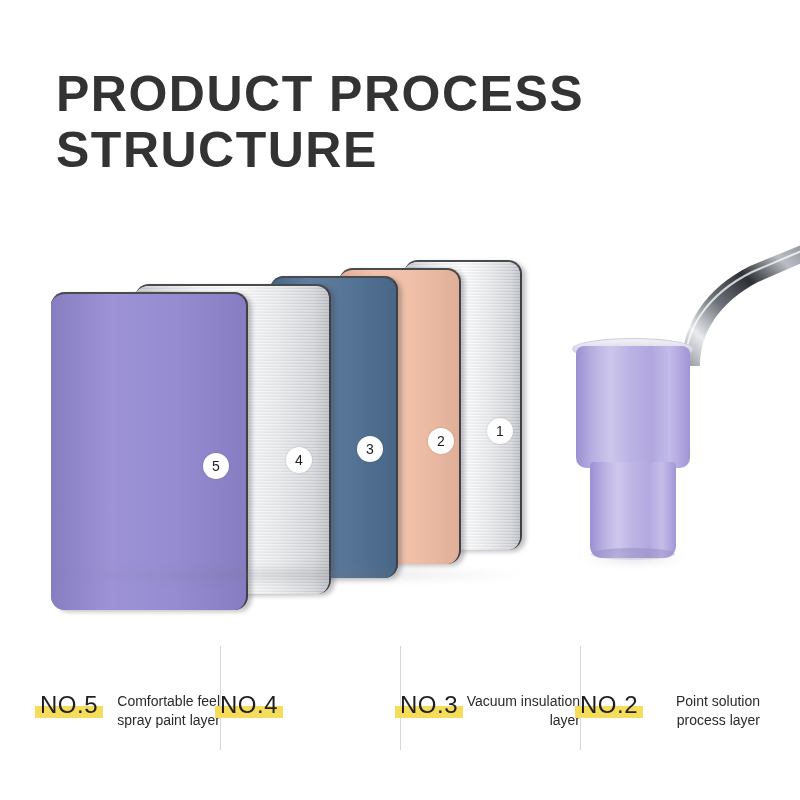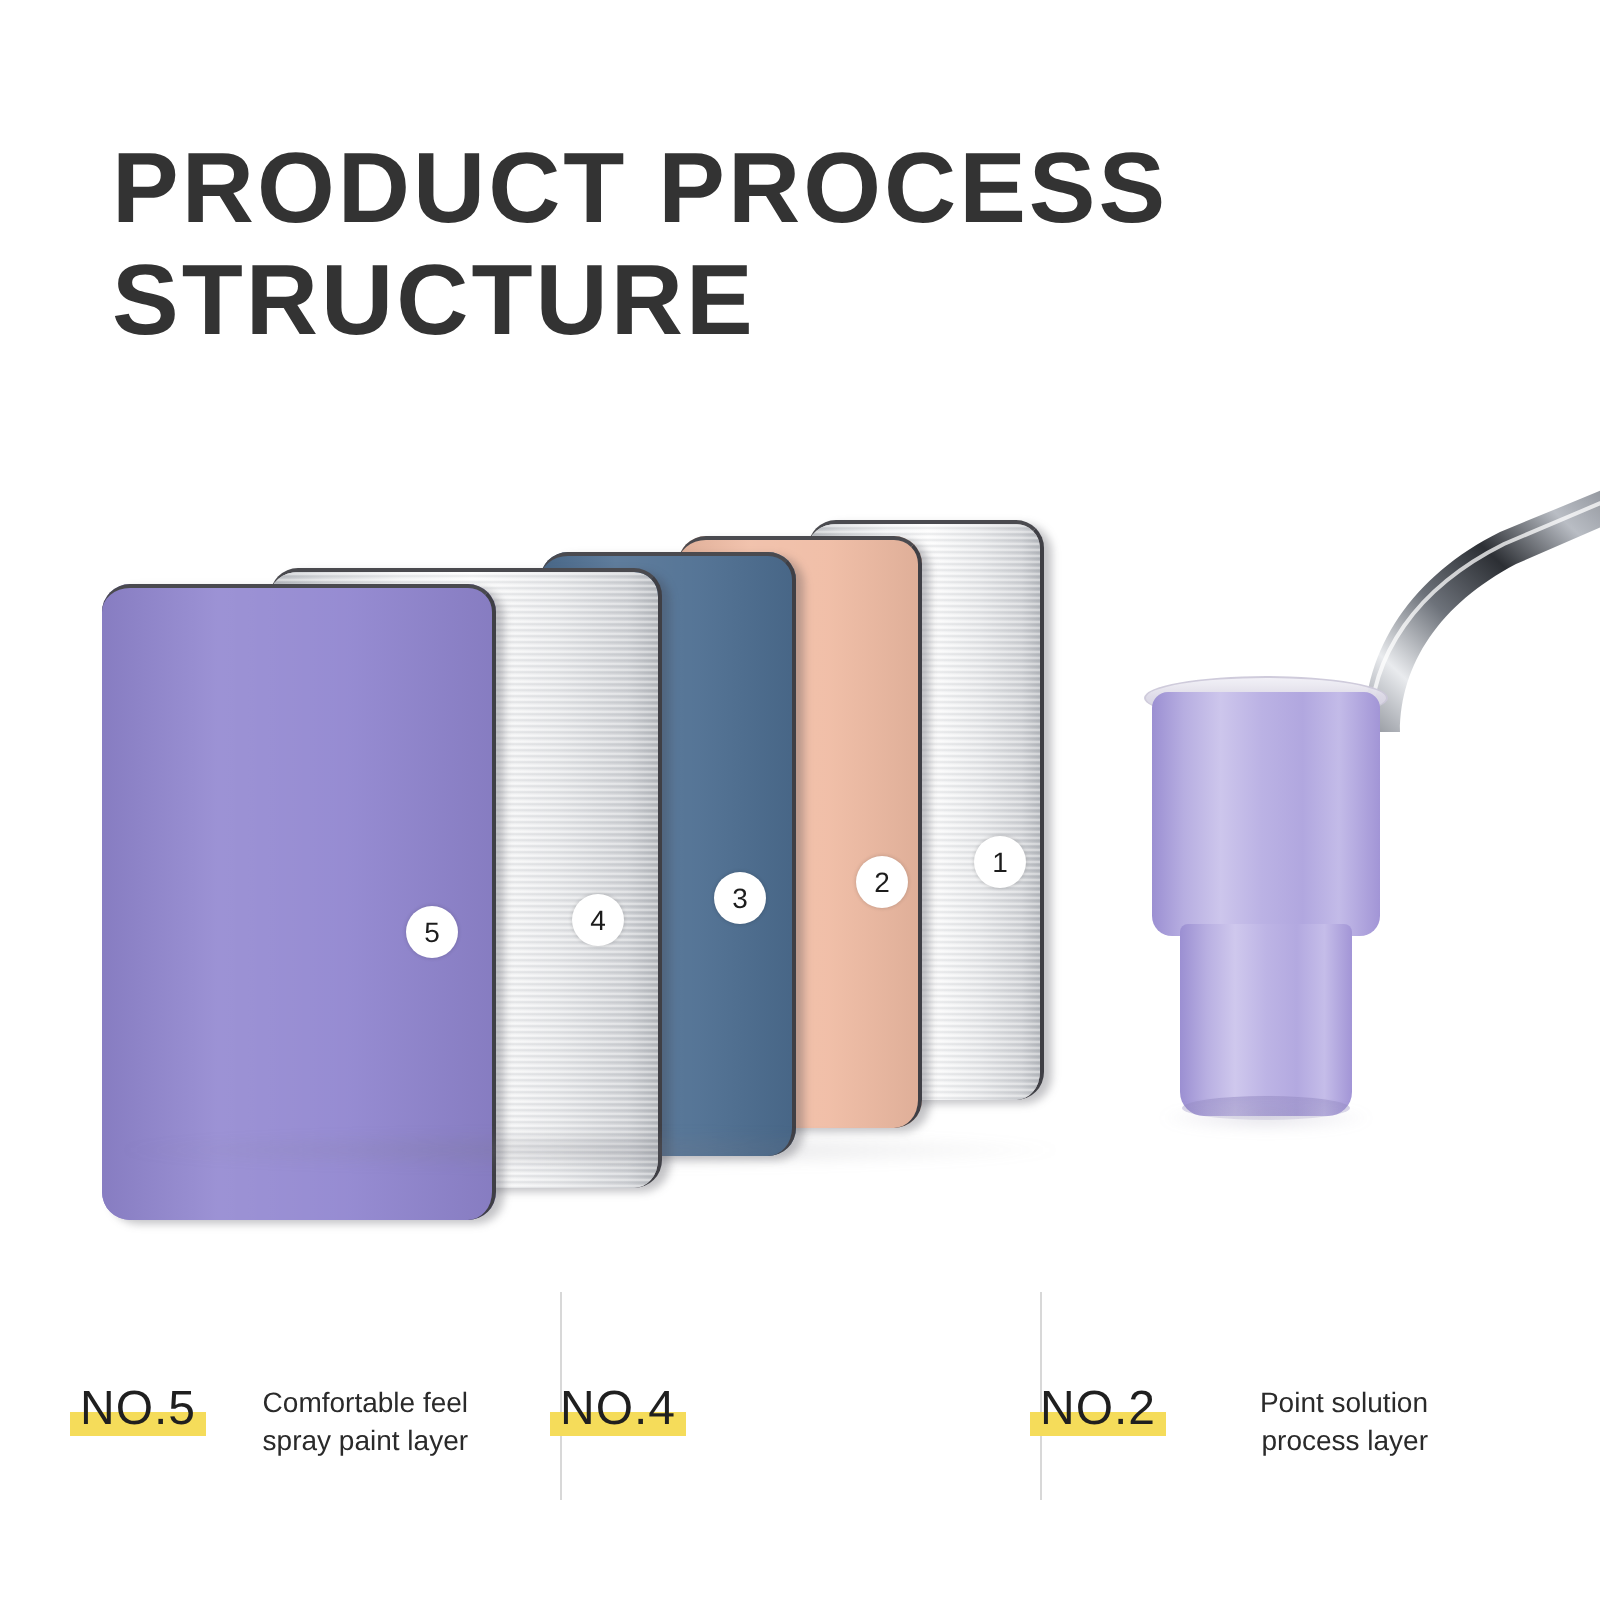--- a/index.html
+++ b/index.html
@@ -344,20 +344,27 @@
     <span class="legend-desc">Comfortable feel spray paint layer</span>
   </div>
 
   <div class="legend-item">
     <span class="legend-no-wrap">
       <span class="legend-no-hl"></span>
       <span class="legend-no">NO.4</span>
     </span>
   </div>
 
+  <div class="legend-item">
+    <span class="legend-no-wrap">
+      <span class="legend-no-hl"></span>
+      <span class="legend-no">NO.3</span>
+    </span>
+    <span class="legend-desc">Vacuum insulation layer</span>
+  </div>
 
   <div class="legend-item">
     <span class="legend-no-wrap">
       <span class="legend-no-hl"></span>
       <span class="legend-no">NO.2</span>
     </span>
     <span class="legend-desc">Point solution process layer</span>
   </div>
 
 

